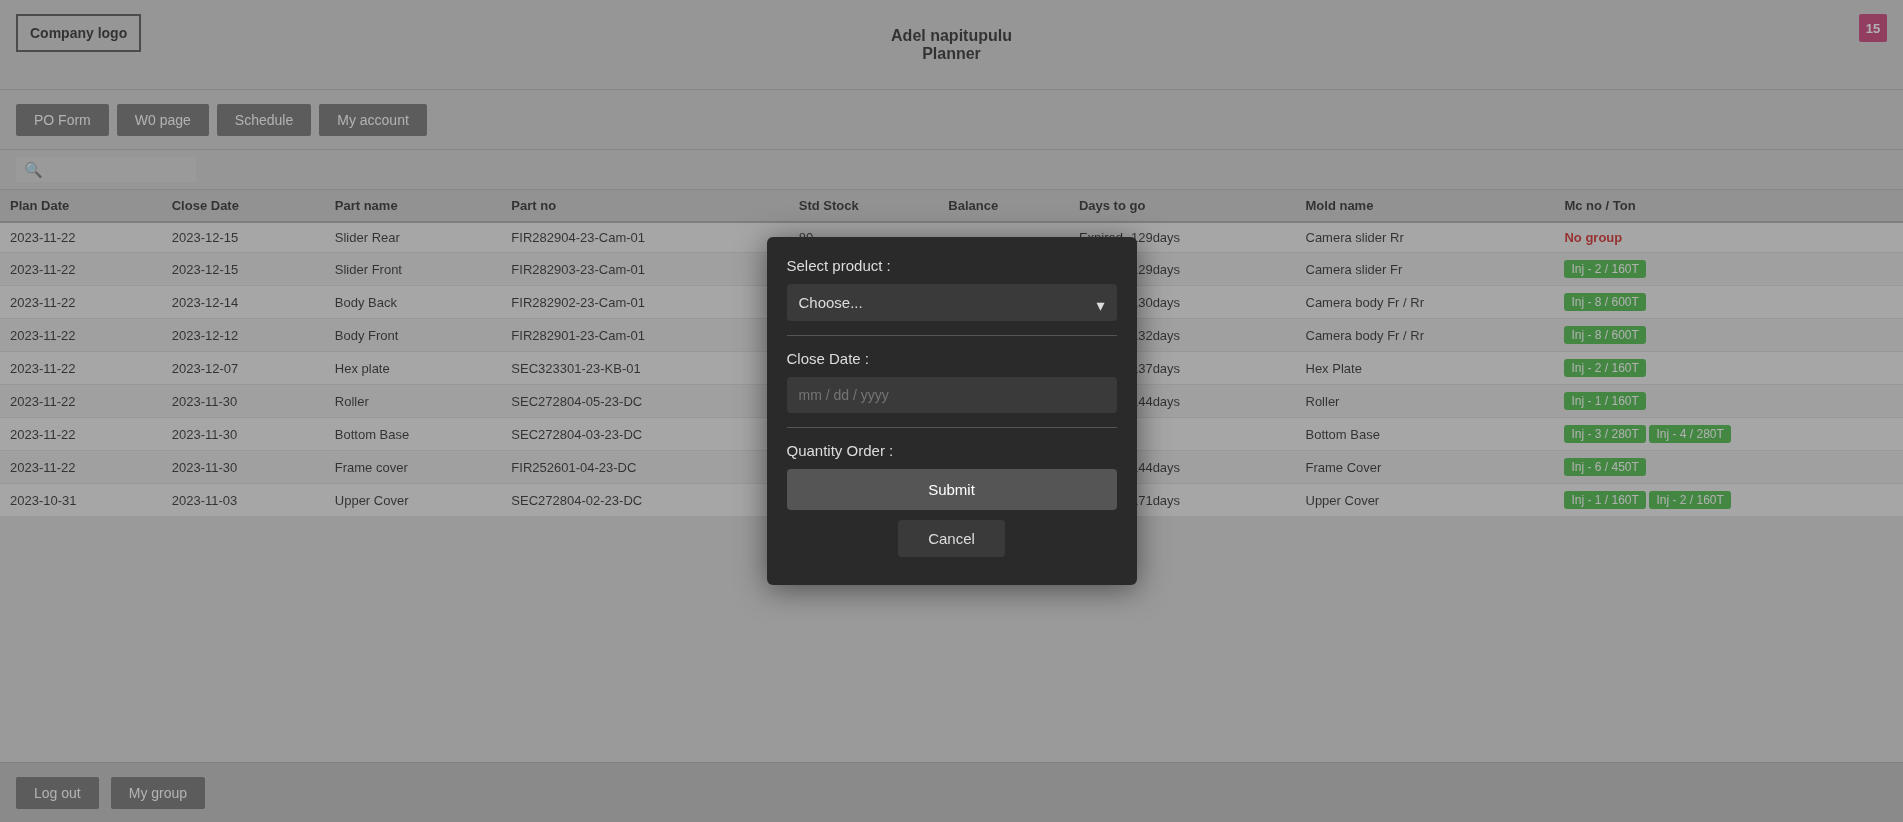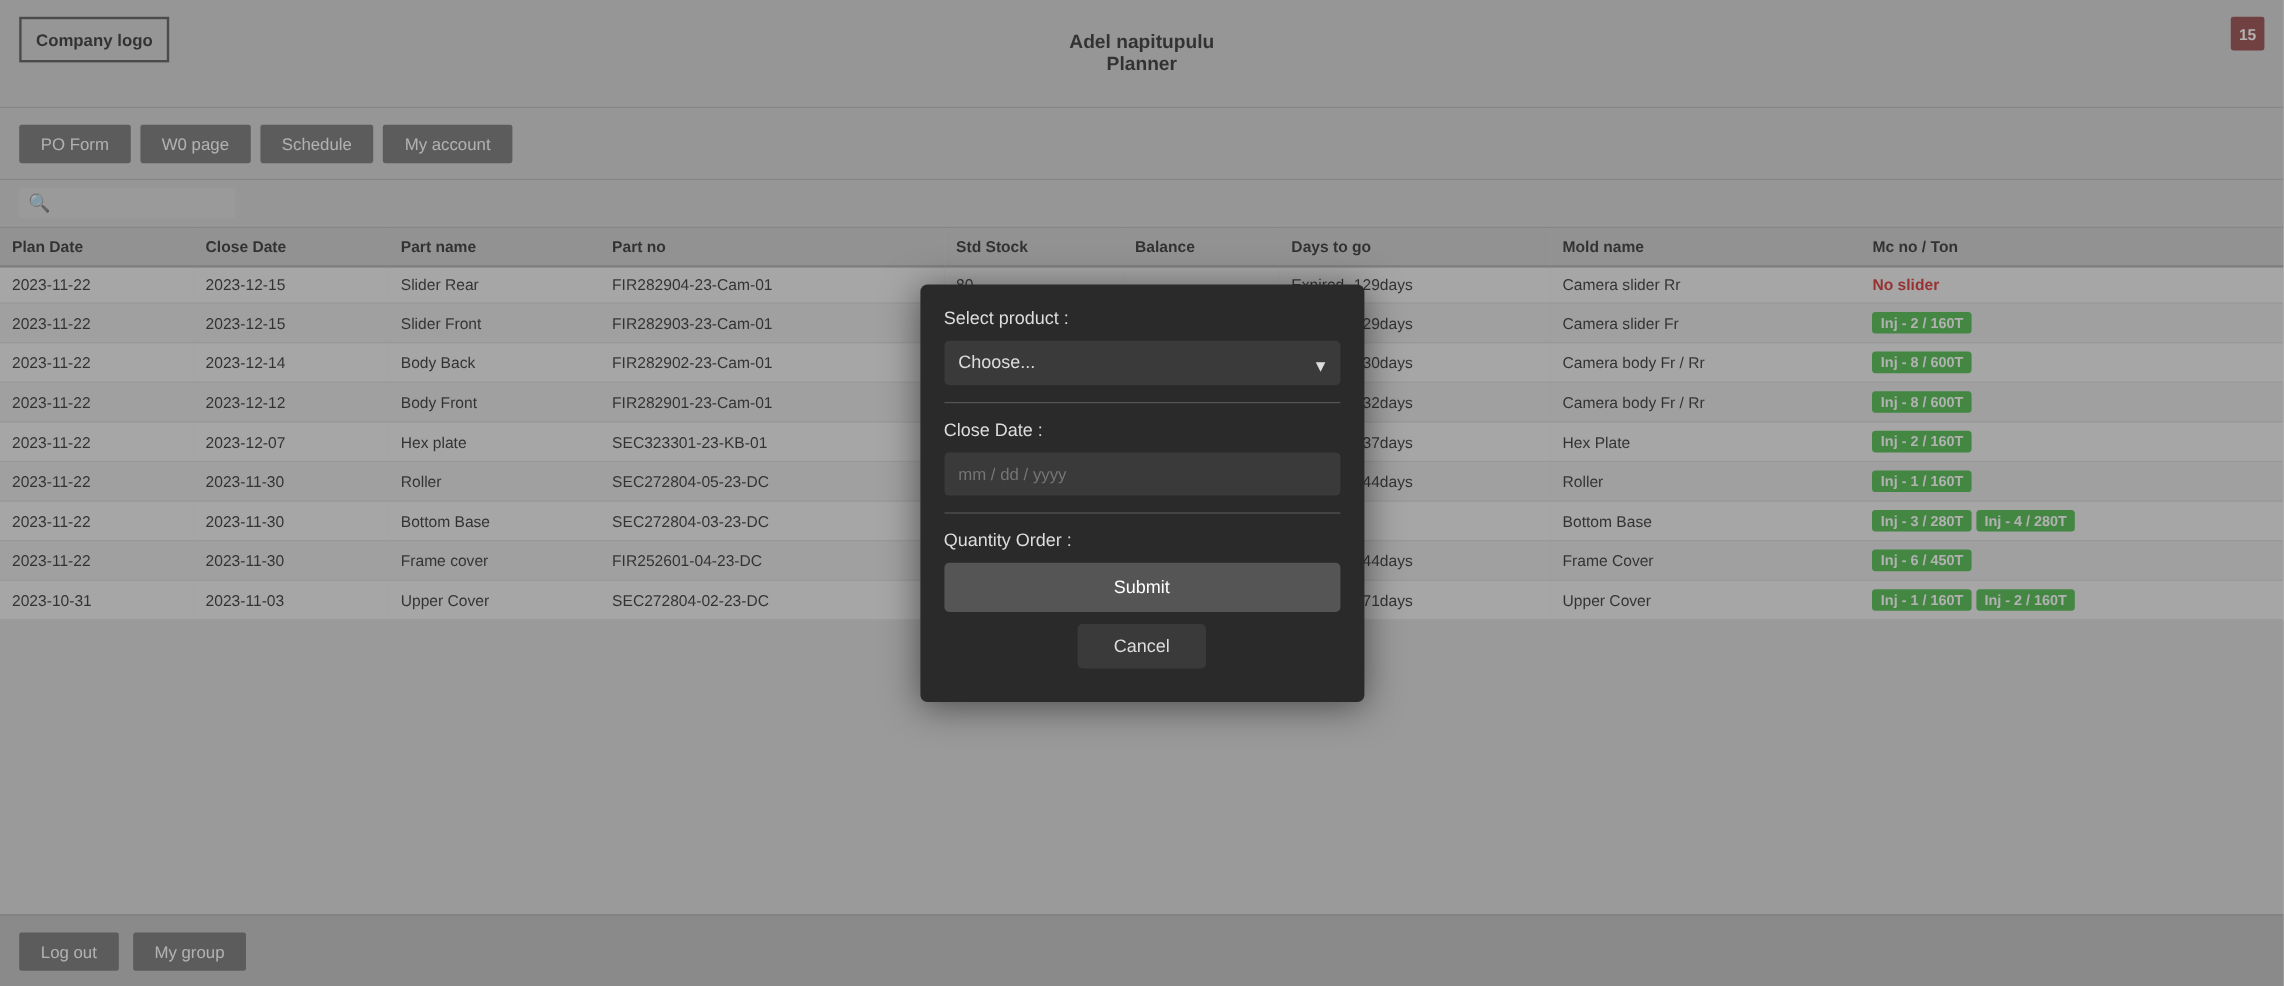--- a/index.html
+++ b/index.html
@@ -35,21 +35,21 @@
     }
     .header-title {
       text-align: center;
       font-size: 16px;
       font-weight: bold;
     }
     .notification-badge {
       position: absolute;
       right: 16px;
       top: 14px;
-      background: #7f1d1d;
+      background: #be185d;
       color: white;
       font-size: 13px;
       font-weight: bold;
       width: 28px;
       height: 28px;
       display: flex;
       align-items: center;
       justify-content: center;
       border-radius: 2px;
     }
@@ -121,21 +121,21 @@
     tbody td {
       padding: 7px 10px;
       white-space: nowrap;
     }
     .badge {
       display: inline-block;
       padding: 2px 7px;
       border-radius: 3px;
       font-size: 12px;
       color: white;
-      font-weight: bold;
+      font-weight: normal;
     }
     .badge-green { background: #22aa22; }
     .badge-red-text { color: #cc0000; font-weight: bold; }
 
     
     .footer {
       position: absolute;
       bottom: 0;
       left: 0;
       right: 0;
@@ -339,21 +339,21 @@
     <tbody id="table-body">
     <tr>
           <td>2023-11-22</td>
           <td>2023-12-15</td>
           <td>Slider Rear</td>
           <td>FIR282904-23-Cam-01</td>
           <td>80</td>
           <td></td>
           <td>Expired -129days</td>
           <td>Camera slider Rr</td>
-          <td><span class="badge-red-text">No slider</span></td>
+          <td><span class="badge-red-text">No group</span></td>
         </tr>
         <tr>
           <td>2023-11-22</td>
           <td>2023-12-15</td>
           <td>Slider Front</td>
           <td>FIR282903-23-Cam-01</td>
           <td>80</td>
           <td></td>
           <td>Expired -129days</td>
           <td>Camera slider Fr</td>

